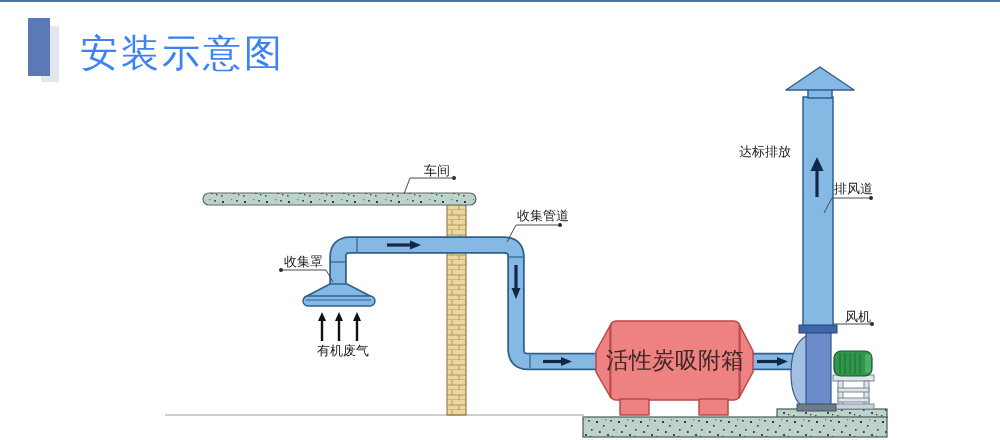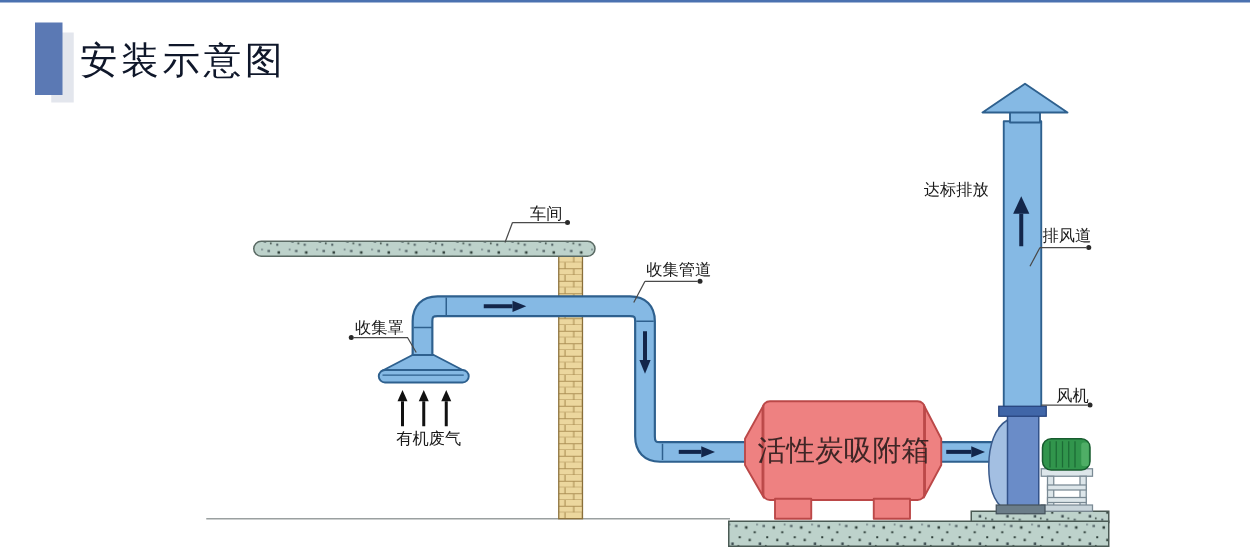--- a/index.html
+++ b/index.html
@@ -1,21 +1,21 @@
 <!DOCTYPE html>
 <html><head>
 <meta charset="utf-8">
 <style>
   html,body{margin:0;padding:0;background:#fff;}
   body{font-family:"Liberation Sans", sans-serif;}
   .stage{position:relative;width:1000px;height:440px;background:#ffffff;overflow:hidden;}
   .top-border{position:absolute;left:0;top:0;width:1000px;height:2px;background:#4a71b0;}
   .accent-shadow{position:absolute;left:41px;top:26px;width:18px;height:56px;background:#e3e6ed;}
   .accent-bar{position:absolute;left:28px;top:18px;width:22px;height:58px;background:#5b79b4;}
-  .page-title{position:absolute;left:64px;top:28px;font-size:30px;letter-spacing:3px;color:#0f172a;white-space:nowrap;}
+  .page-title{position:absolute;left:80px;top:28px;font-size:38px;letter-spacing:3px;color:#3b82f6;white-space:nowrap;}
   svg{position:absolute;left:0;top:0;}
   text{font-family:"Liberation Sans", sans-serif;}
   .lbl{font-size:13px;fill:#1a1a1a;}
   .leader{stroke:#4a4a4a;stroke-width:1;fill:none;}
   .dot{fill:#2a2a2a;}
   .pipe-outer{stroke:#2e608e;stroke-width:17.5;fill:none;}
   .pipe-inner{stroke:#85b9e4;stroke-width:14;fill:none;}
   .joint{stroke:#2e608e;stroke-width:1.2;}
   .blue-part{fill:#85b9e4;stroke:#2e608e;stroke-width:1.5;stroke-linejoin:round;}
   .tank-part{fill:#ee8181;stroke:#bb4848;stroke-width:1.5;stroke-linejoin:round;}

